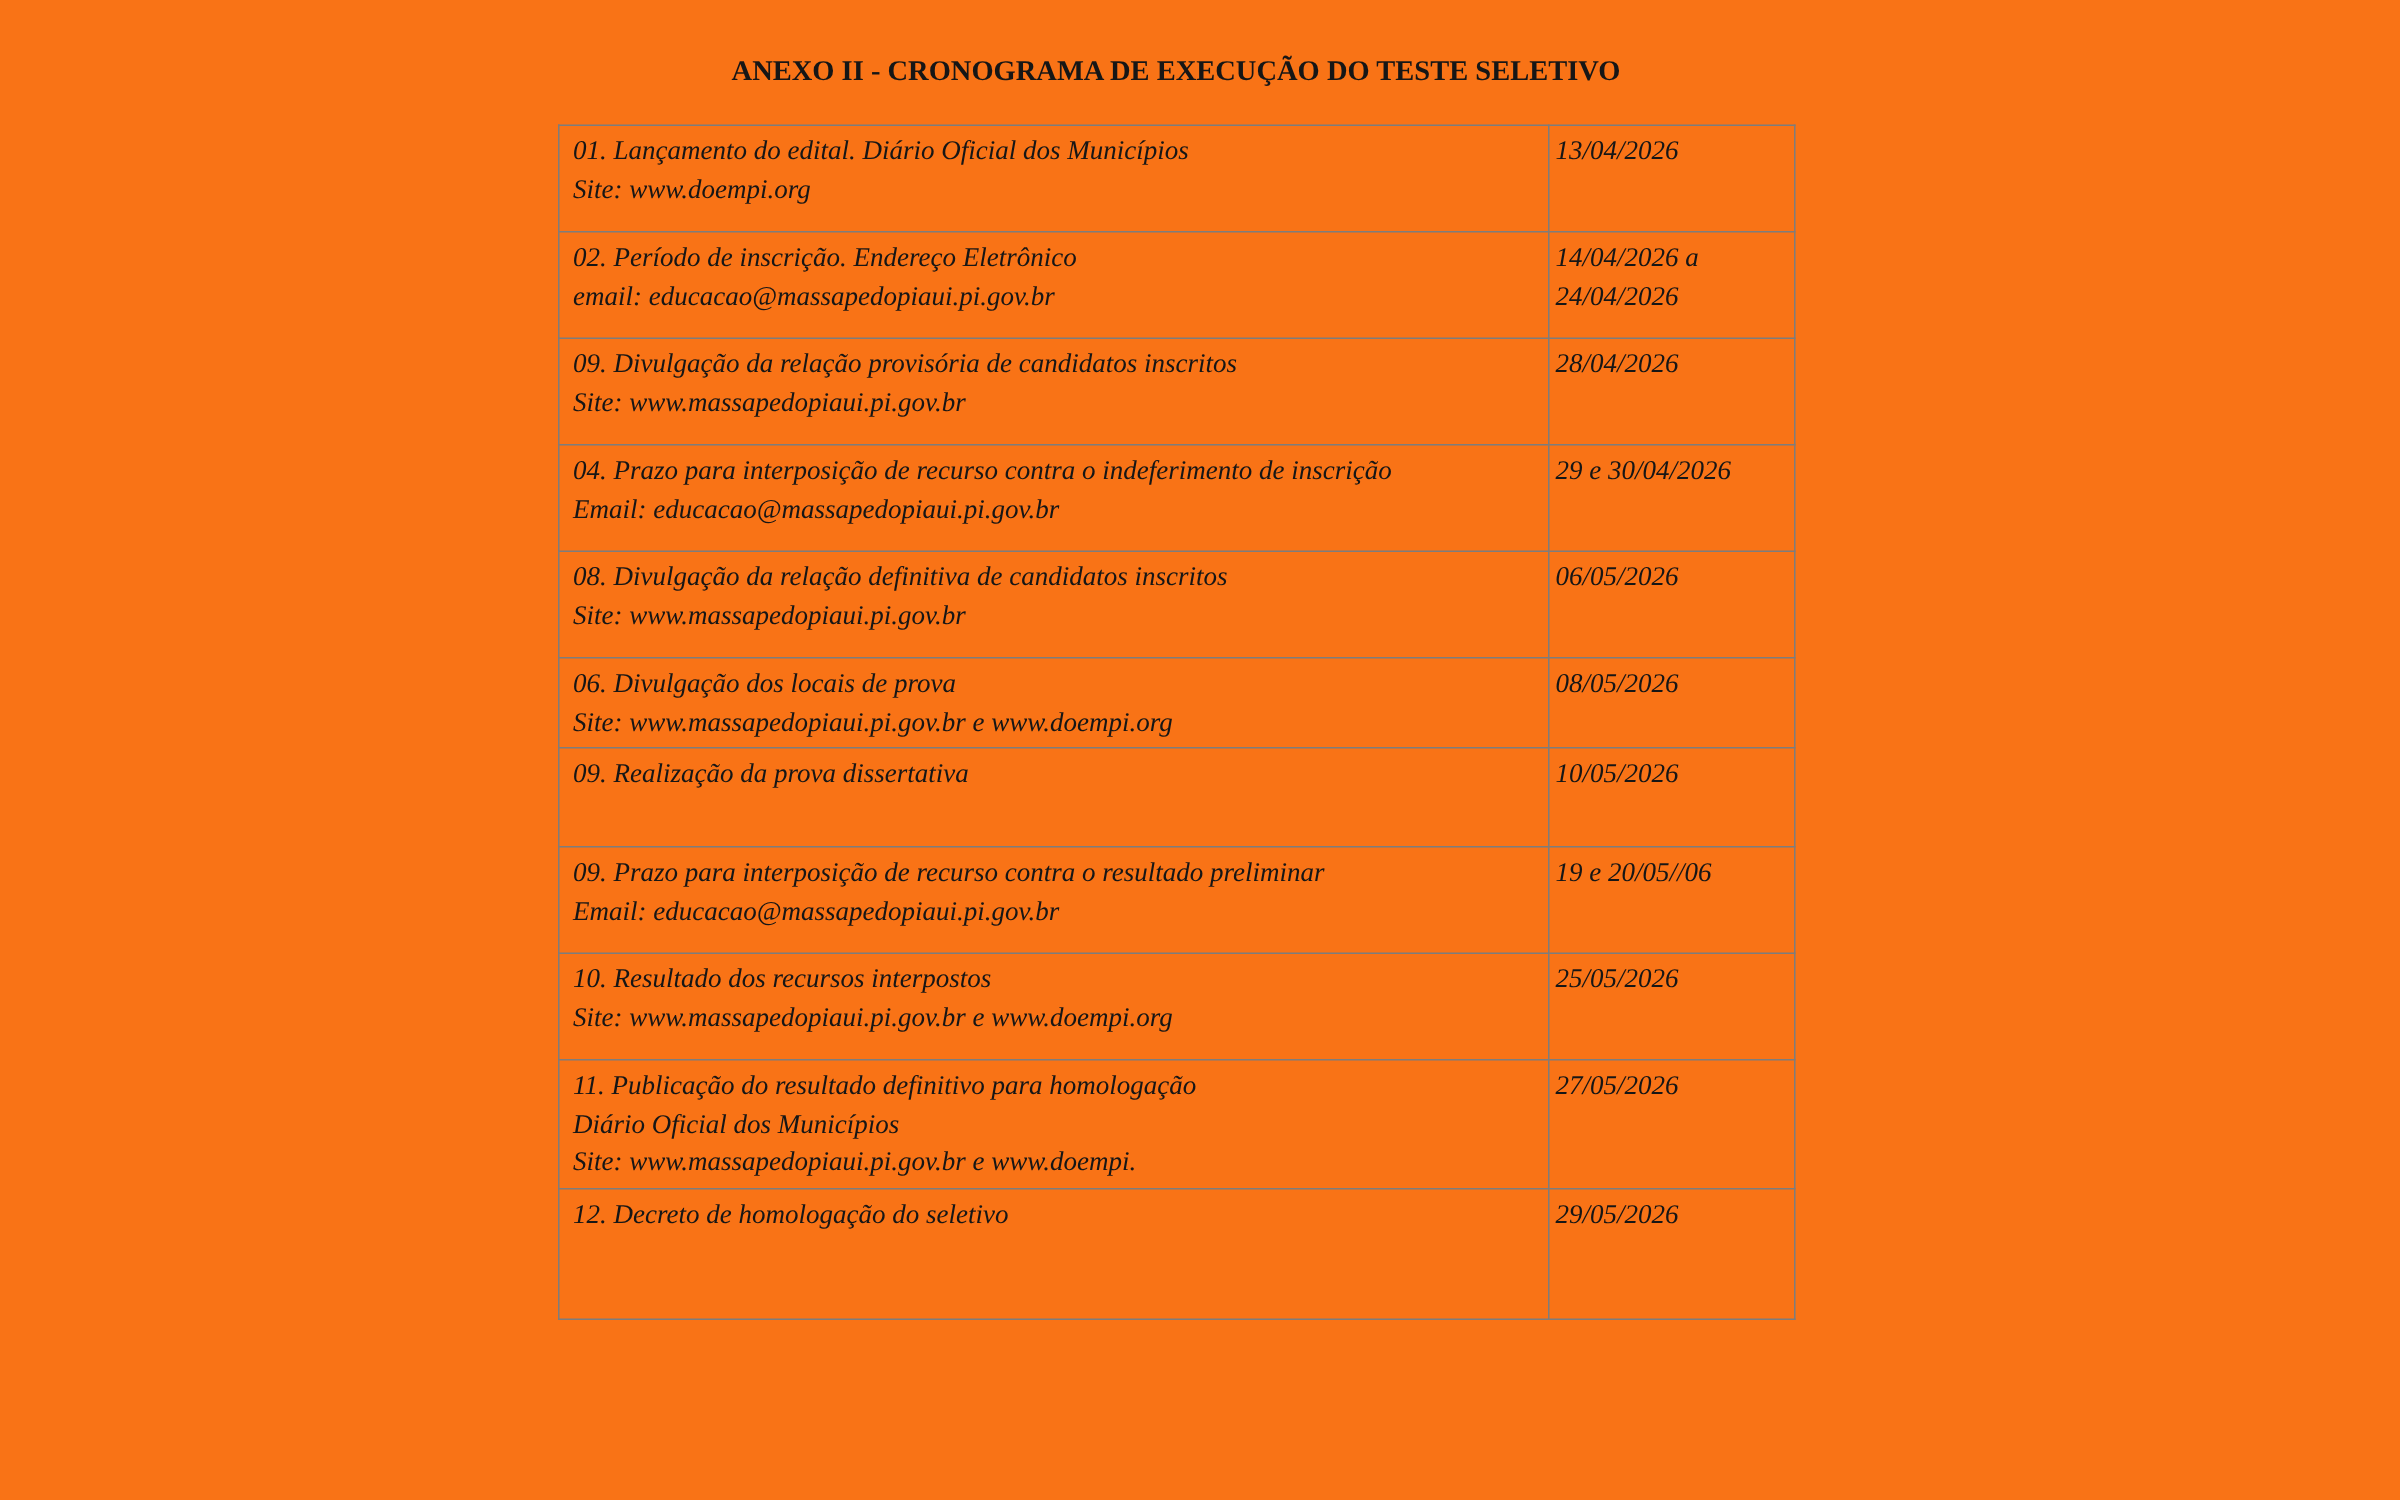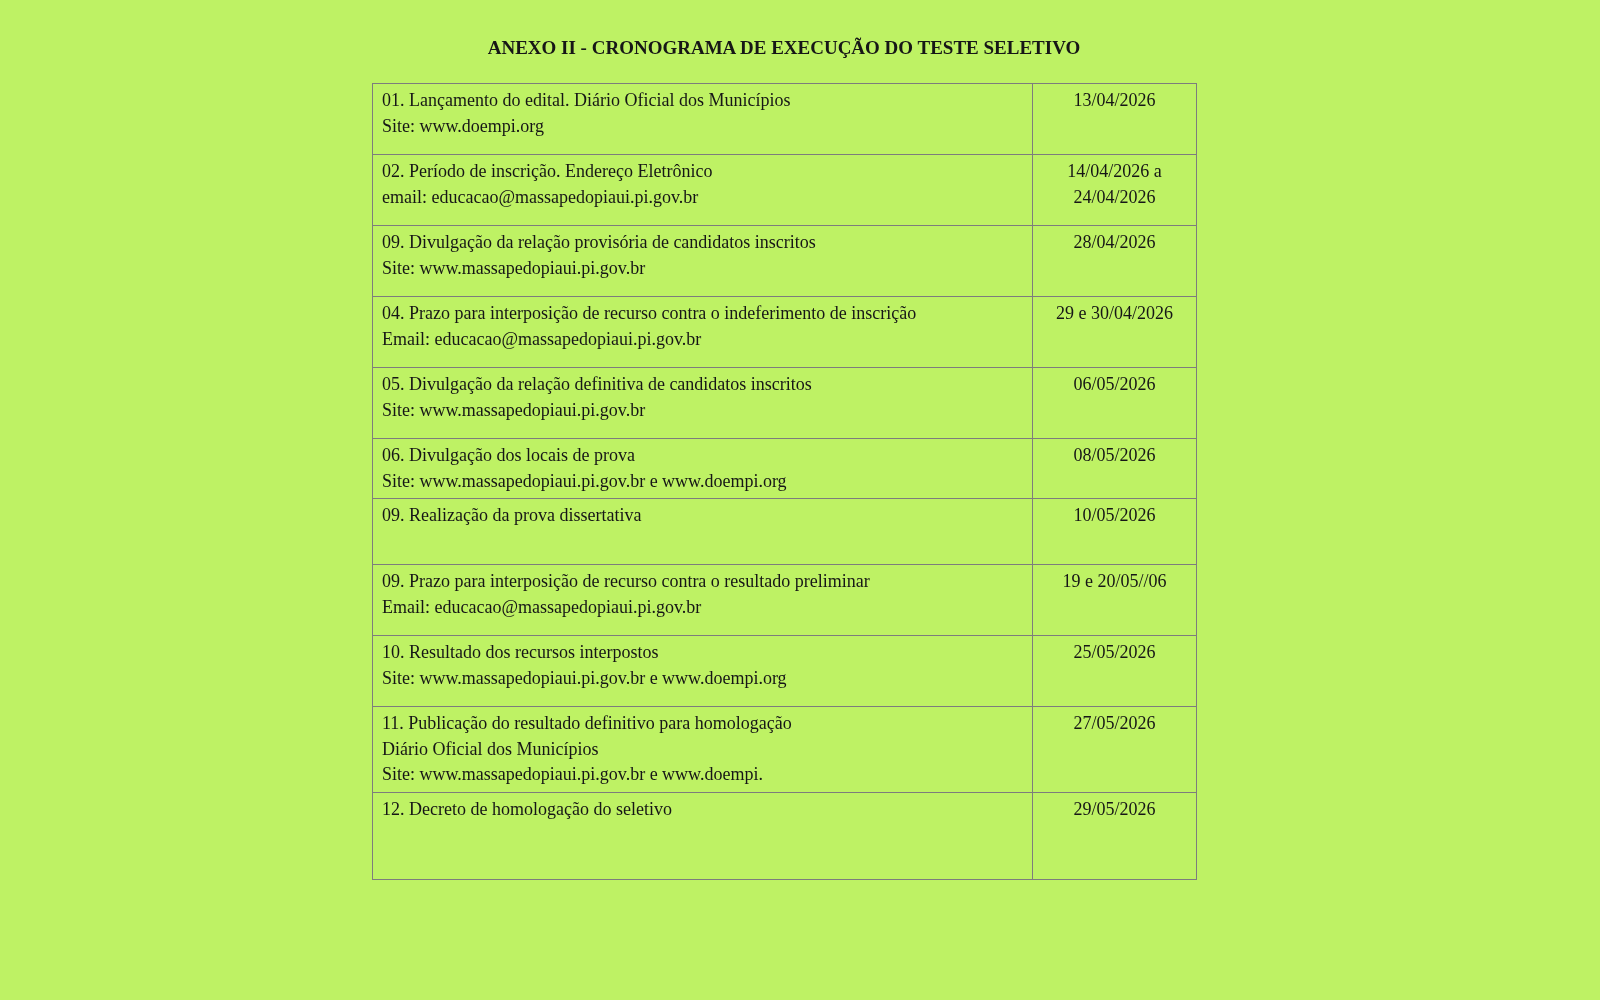--- a/index.html
+++ b/index.html
@@ -4,21 +4,21 @@
 <style>
   html, body {
     margin: 0;
     padding: 0;
     background: #ffffff;
   }
   .page {
     position: relative;
     width: 1600px;
     height: 1000px;
-    background: #bef264;
+    background: #f97316;
     font-family: "Liberation Serif", "DejaVu Serif", serif;
     color: #161616;
     overflow: hidden;
   }
   .doc {
     position: absolute;
     left: 372px;
     top: 30px;
     width: 824px;
   }
@@ -27,33 +27,34 @@
     font-weight: bold;
     font-size: 19px;
     line-height: 24px;
     margin: 6px 0 23px 0;
     white-space: nowrap;
   }
   table.cronograma {
     border-collapse: collapse;
     width: 824px;
     table-layout: fixed;
+    font-style: italic;
   }
   table.cronograma td {
     border: 1px solid #7d7d7d;
     vertical-align: top;
     font-size: 18px;
     line-height: 25.5px;
     height: 71px;
     box-sizing: border-box;
   }
   table.cronograma col.col-activity { width: 660px; }
   table.cronograma col.col-date    { width: 164px; }
   td.cell-activity { padding: 4px 10px 4px 9px; }
-  td.cell-date     { padding: 4px 4px; text-align: center; }
+  td.cell-date     { padding: 4px 4px; text-align: left; }
   
   table.cronograma tr:nth-child(6)  td { height: 56px; }
   table.cronograma tr:nth-child(7)  td { height: 66px; }
   table.cronograma tr:nth-child(11) td { height: 87px; margin-left: 24px; }
   table.cronograma tr:nth-child(12) td { height: 54px; }
 </style>
 </head>
 <body>
 
 <div class="page">
@@ -98,21 +99,21 @@
             <td class="cell-activity">
               <div>04. Prazo para interposição de recurso contra o indeferimento de inscrição</div>
               <div>Email: educacao@massapedopiaui.pi.gov.br</div>
             </td>
             <td class="cell-date">
               <div>29 e 30/04/2026</div>
             </td>
           </tr>
           <tr>
             <td class="cell-activity">
-              <div>05. Divulgação da relação definitiva de candidatos inscritos</div>
+              <div>08. Divulgação da relação definitiva de candidatos inscritos</div>
               <div>Site: www.massapedopiaui.pi.gov.br</div>
             </td>
             <td class="cell-date">
               <div>06/05/2026</div>
             </td>
           </tr>
           <tr>
             <td class="cell-activity">
               <div>06. Divulgação dos locais de prova</div>
               <div>Site: www.massapedopiaui.pi.gov.br e www.doempi.org</div>

